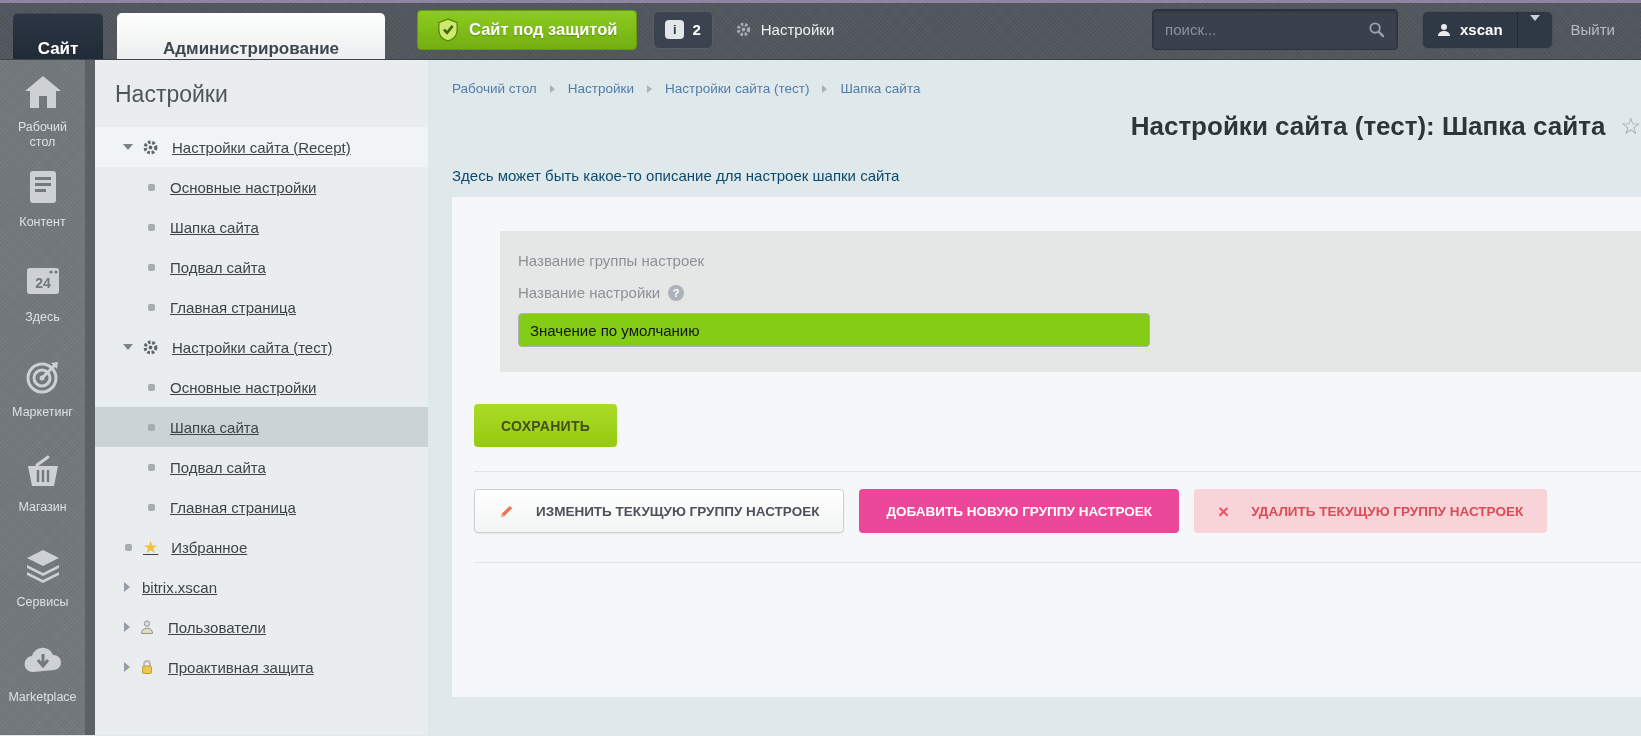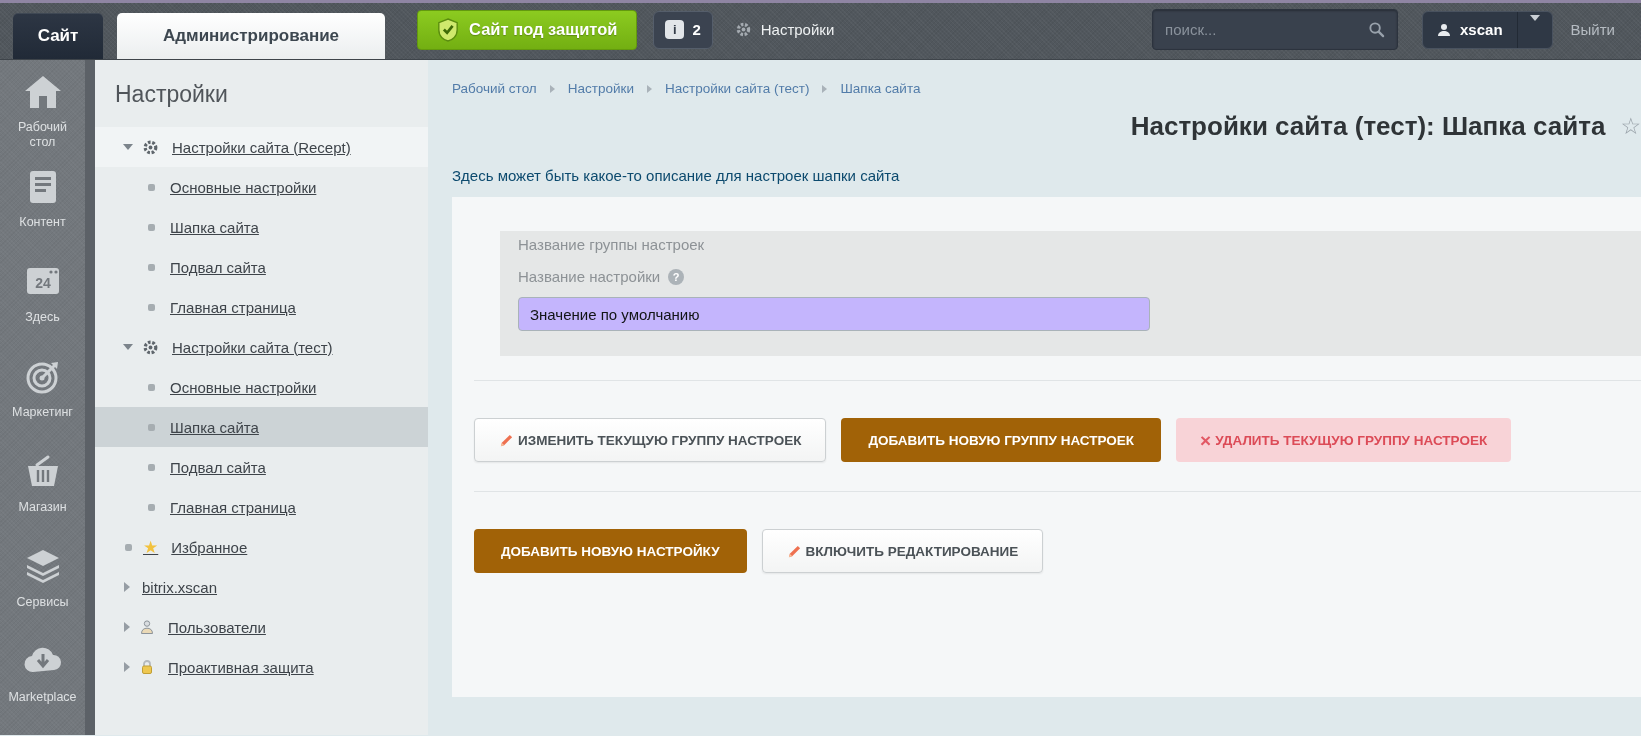--- a/index.html
+++ b/index.html
@@ -9,21 +9,21 @@
   
   .topbar{
     height:60px; position:relative; display:flex; align-items:center;
     background:#51575d;
     background-image:
       repeating-linear-gradient(45deg, rgba(255,255,255,.035) 0 1px, transparent 1px 3px),
       repeating-linear-gradient(-45deg, rgba(0,0,0,.05) 0 1px, transparent 1px 3px);
     border-bottom:1px solid #3e444a;
   }
   .topbar::before{content:""; position:absolute; left:0; top:0; width:100%; height:3px; background:#8f85a3;}
-  .tab{align-self:flex-end; height:46px; display:flex; align-items:center; justify-content:center;
+  .tab{align-self:flex-end; height:46px; display:flex; align-items:flex-end; justify-content:center;
        border-radius:5px 5px 0 0; font-weight:bold; font-size:17px; cursor:pointer;}
   .tab-site{width:90px; margin-left:13px; color:#fff;
        background:linear-gradient(#2d3644,#212a37); box-shadow:inset 0 1px 0 rgba(255,255,255,.09);}
   .tab-admin{padding:0 46px; margin-left:14px; color:#3d4750;
        background:linear-gradient(#ffffff,#ebeeef);}
   .protect-btn{margin-left:32px; height:40px; padding:8px 19px; border-radius:4px; cursor:pointer;
        background:linear-gradient(#8ccb20,#73af12); border:1px solid #639a0e;
        color:#fff; font-weight:bold; font-size:16.5px; display:flex; align-items:center; gap:10px;
        text-shadow:0 1px 1px rgba(0,0,0,.25);}
   .notif{margin-left:16px; height:38px; padding:0 11px; border-radius:6px; cursor:pointer;
@@ -87,39 +87,39 @@
   .main{flex:1; padding:16px 0 0 24px; overflow:hidden;}
   .breadcrumb{display:flex; align-items:center; gap:13px; font-size:13.5px; color:#527ca9; margin-top:5px;}
   .crumb{cursor:pointer;}
   .crumb-sep{width:0;height:0;border-top:4px solid transparent;border-bottom:4px solid transparent;
        border-left:5px solid #a9b2b9;}
   .page-title{margin-top:15px; display:flex; align-items:center; gap:15px;justify-content:flex-end;}
   .page-title h1{font-size:26px; color:#2f3437; font-weight:bold;}
   .fav-star{font-size:23px; color:#98a1a8; cursor:pointer; line-height:1;}
   .desc{margin-top:25px; font-size:15px; color:#0c4a6e;}
   .panel{margin-top:13px; background:#f5f7f8; padding:34px 0 0 22px; min-height:500px;}
-  .group-box{background:#e5e7e7; margin-left:26px; padding:5px 0 25px 18px;}
+  .group-box{background:#e5e7e7; margin-left:26px; padding:21px 0 25px 18px;}
   .g-label{font-size:15px; color:#8d9296;}
   .g-label-row{margin-top:15px; display:flex; align-items:center; gap:8px;}
   .help-ic{width:16px;height:16px;border-radius:50%;background:#acb3b8;color:#fff;font-size:11px;
        font-weight:bold; display:flex;align-items:center;justify-content:center;cursor:pointer;}
   .inp{margin-top:12px; width:632px; height:34px; border:1px solid #a9b3b9; border-radius:4px;
-       padding:0 11px; font-size:15px; color:#121416; background:#c4b5fd;
+       padding:0 11px; font-size:15px; color:#121416; background:#84cc16;
        font-family:"Liberation Sans", sans-serif;}
   .save-btn{margin-top:32px; height:43px; padding:0 27px; border:0; border-radius:4px; cursor:pointer;
        background:linear-gradient(#abdc28,#95ca0e); color:#42501a; font-weight:bold; font-size:14px;
        font-family:"Liberation Sans", sans-serif; letter-spacing:.3px;}
   .hr{height:1px; background:#e0e4e6; margin-top:24px;}
   .hr2{height:1px; background:#e0e4e6; margin-top:29px;}
   .btn-row{margin-top:17px; display:flex; gap:15px;}
-  .btn{height:44px; border-radius:4px; display:flex; align-items:center; gap:4px; cursor:pointer;
-       font-weight:bold; font-size:13.5px; font-family:"Liberation Sans", sans-serif; border:0;margin-top:20px;}
+  .btn{height:44px; border-radius:4px; display:flex; align-items:center; gap:22px; cursor:pointer;
+       font-weight:bold; font-size:13.5px; font-family:"Liberation Sans", sans-serif; border:0;}
   .btn-white{padding:0 24px; background:linear-gradient(#ffffff,#f3f4f4); border:1px solid #ccd0d2;
        color:#4b5257; box-shadow:0 1px 2px rgba(0,0,0,.07);}
-  .btn-blue{padding:16px 27px; background:#a16207; color:#fff;}
+  .btn-blue{padding:16px 27px; background:#ec4899; color:#fff;}
   .btn-pink{padding:0 24px; background:#f8d3d7; color:#dc4b57;}
   .x-mark{font-size:19px; font-weight:bold; color:#e25864; line-height:1;}
 </style>
 </head>
 <body>
 
 <div class="topbar">
   <div class="tab tab-site">
       <span>Сайт</span>
     </div>
@@ -372,20 +372,21 @@
 
       <div class="group-box">
         <div class="g-label">Название группы настроек</div>
         <div class="g-label-row">
           <span class="g-label">Название настройки</span>
           <span class="help-ic">?</span>
         </div>
         <input class="inp" type="text" value="Значение по умолчанию" style="">
       </div>
 
+      <button class="save-btn">СОХРАНИТЬ</button>
 
       <div class="hr"></div>
 
       <div class="btn-row">
         <div class="btn btn-white">
           <span style="display:flex;">
             <svg width="15" height="15" viewBox="0 0 16 16">
                 <path d="M2 14 L3 10.5 L11.5 2 L14 4.5 L5.5 13 Z" fill="#ee7050"></path>
                 <path d="M2 14 L3.1 10.6 L5.4 12.9 Z" fill="#f6c39e"></path>
               </svg>
@@ -396,30 +397,16 @@
           <span>ДОБАВИТЬ НОВУЮ ГРУППУ НАСТРОЕК</span>
         </div>
         <div class="btn btn-pink">
           <span class="x-mark">×</span>
           <span>УДАЛИТЬ ТЕКУЩУЮ ГРУППУ НАСТРОЕК</span>
         </div>
       </div>
 
       <div class="hr2"></div>
 
-      <div class="btn-row">
-        <div class="btn btn-blue">
-          <span>ДОБАВИТЬ НОВУЮ НАСТРОЙКУ</span>
-        </div>
-        <div class="btn btn-white">
-          <span style="display:flex;">
-            <svg width="15" height="15" viewBox="0 0 16 16">
-                <path d="M2 14 L3 10.5 L11.5 2 L14 4.5 L5.5 13 Z" fill="#ee7050"></path>
-                <path d="M2 14 L3.1 10.6 L5.4 12.9 Z" fill="#f6c39e"></path>
-              </svg>
-          </span>
-          <span>ВКЛЮЧИТЬ РЕДАКТИРОВАНИЕ</span>
-        </div>
-      </div>
 
     </div>
   </div>
 </div>
 
 </body></html>

